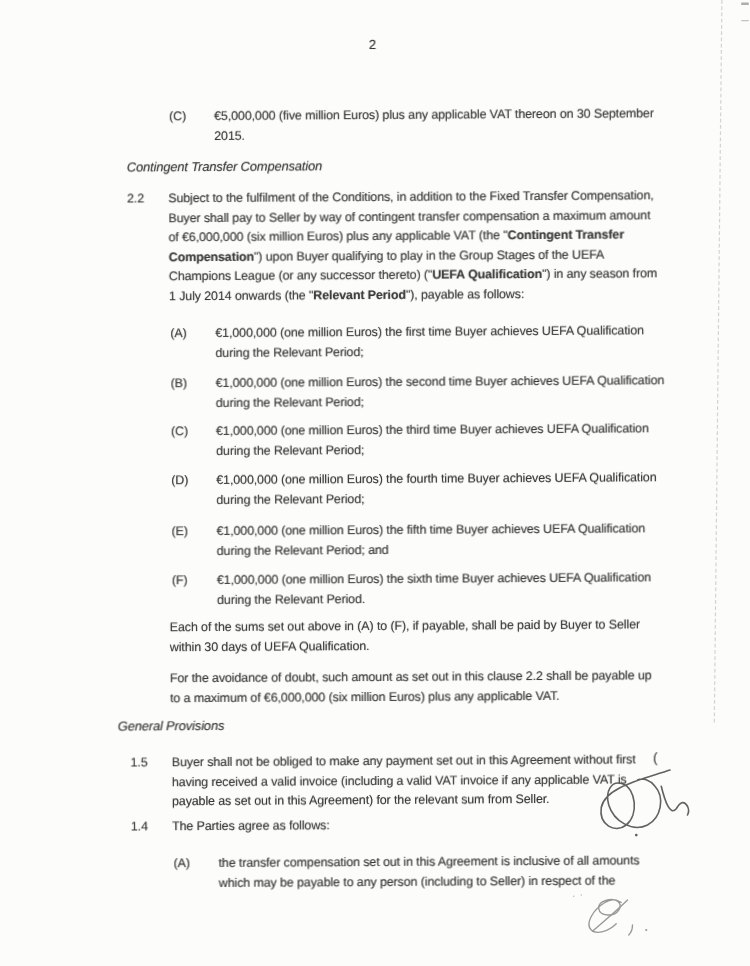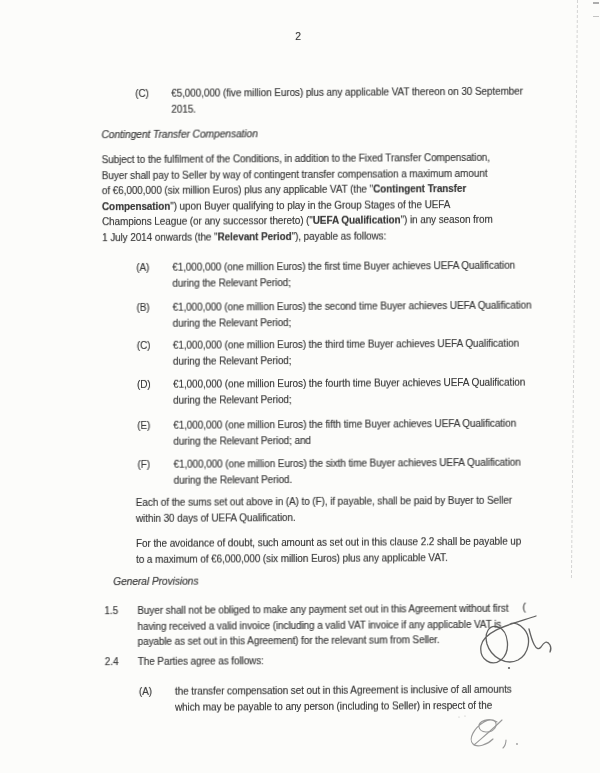--- a/index.html
+++ b/index.html
@@ -41,20 +41,21 @@
     <div class="pagenum txt">2</div>
 
     <div class="row item-row txt" style="top:85px">
       <span class="n">(C)</span>
       <span class="body" style="width:352px">€5,000,000 (five million Euros) plus any applicable VAT thereon on 30 September 2015.</span>
     </div>
 
     <div class="heading txt" style="top:126px;left:103px">Contingent Transfer Compensation</div>
 
     <div class="row clause-row txt" style="top:151px">
+      <span class="n">2.2</span>
       <span class="body"><span>Subject to the fulfilment of the Conditions, in addition to the Fixed Transfer Compensation, Buyer shall pay to Seller by way of contingent transfer compensation a maximum amount of €6,000,000 (six million Euros) plus any applicable VAT (the "</span><span class="b">Contingent Transfer Compensation</span><span>") upon Buyer qualifying to play in the Group Stages of the UEFA Champions League (or any successor thereto) ("</span><span class="b">UEFA Qualification</span><span>") in any season from 1 July 2014 onwards (the "</span><span class="b">Relevant Period</span><span>"), payable as follows:</span></span>
     </div>
 
     <div class="row item-row txt" style="top:259px">
       <span class="n">(A)</span>
       <span class="body">€1,000,000 (one million Euros) the first time Buyer achieves UEFA Qualification during the Relevant Period;</span>
     </div>
     <div class="row item-row txt" style="top:299px">
       <span class="n">(B)</span>
       <span class="body">€1,000,000 (one million Euros) the second time Buyer achieves UEFA Qualification during the Relevant Period;</span>
@@ -72,29 +73,29 @@
       <span class="body">€1,000,000 (one million Euros) the fifth time Buyer achieves UEFA Qualification during the Relevant Period; and</span>
     </div>
     <div class="row item-row txt" style="top:456px">
       <span class="n">(F)</span>
       <span class="body">€1,000,000 (one million Euros) the sixth time Buyer achieves UEFA Qualification during the Relevant Period.</span>
     </div>
 
     <div class="para txt" style="top:494px">Each of the sums set out above in (A) to (F), if payable, shall be paid by Buyer to Seller within 30 days of UEFA Qualification.</div>
     <div class="para txt" style="top:535px">For the avoidance of doubt, such amount as set out in this clause 2.2 shall be payable up to a maximum of €6,000,000 (six million Euros) plus any applicable VAT.</div>
 
-    <div class="heading txt" style="top:573px;left:112px">General Provisions</div>
+    <div class="heading txt" style="top:573px;left:93px">General Provisions</div>
 
     <div class="row clause-row txt" style="top:602px">
       <span class="n">1.5</span>
       <span class="body" style="width:390px">Buyer shall not be obliged to make any payment set out in this Agreement without first having received a valid invoice (including a valid VAT invoice if any applicable VAT is payable as set out in this Agreement) for the relevant sum from Seller.</span>
     </div>
 
     <div class="row clause-row txt" style="top:653px">
-      <span class="n">2.4</span>
+      <span class="n">1.4</span>
       <span class="body">The Parties agree as follows:</span>
     </div>
 
     <div class="row item-row txt" style="top:683px">
       <span class="n">(A)</span>
       <span class="body" style="width:362px">the transfer compensation set out in this Agreement is inclusive of all amounts which may be payable to any person (including to Seller) in respect of the</span>
     </div>
 
     <div class="txt" style="position:absolute;top:601px;left:521px;font-size:11px;color:#4d4d4d">(</div>
   </div>

